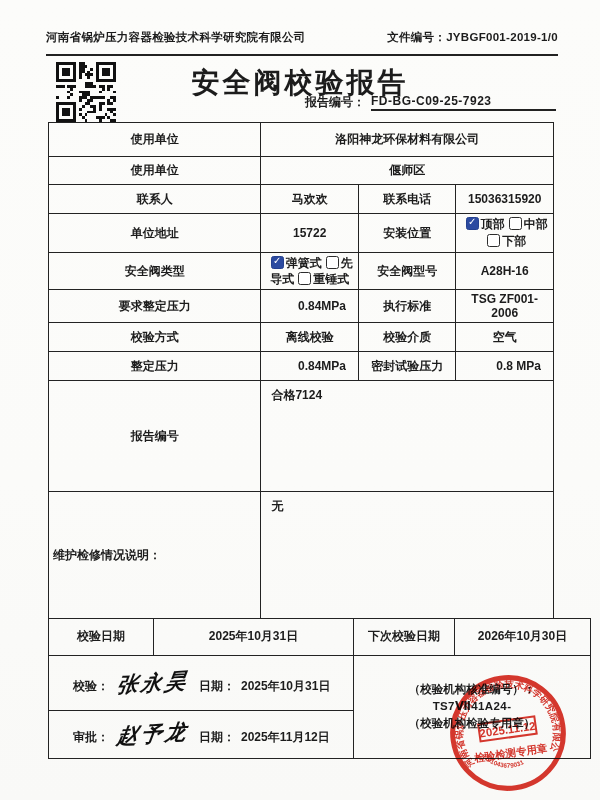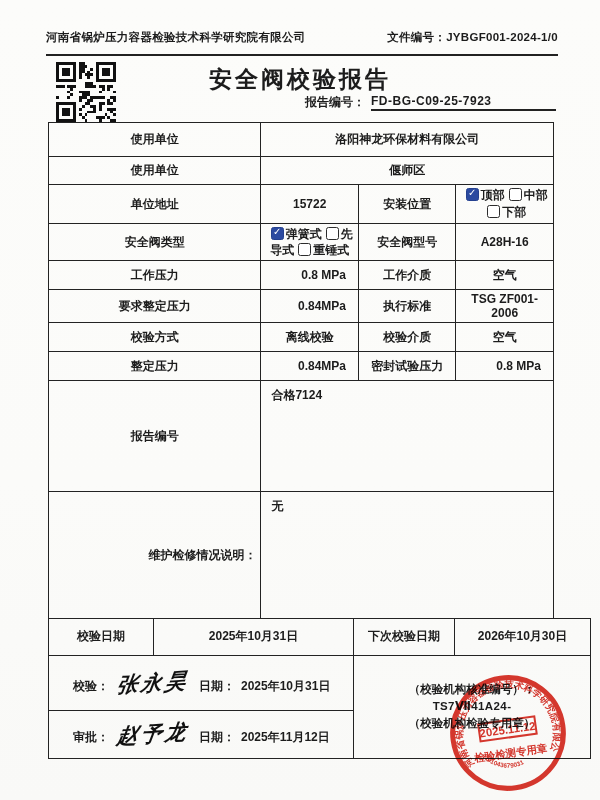--- a/index.html
+++ b/index.html
@@ -16,21 +16,21 @@
   
   .doc-header{
     position:absolute;left:46px;right:42px;top:30px;
     display:flex;justify-content:space-between;align-items:flex-end;
     border-bottom:2.2px solid #222;padding-bottom:9px;
     font-size:11.5px;font-weight:700;letter-spacing:.3px;
   }
   .qr{position:absolute;left:56px;top:62px;width:60px;height:60px;}
   .title{
     position:absolute;left:0;right:0;top:64px;text-align:center;
-    font-size:23px;font-weight:700;letter-spacing:3px;
+    font-size:28px;font-weight:700;letter-spacing:3px;
   }
   .report-line{
     position:absolute;left:305px;right:44px;top:94px;
     display:flex;align-items:flex-end;font-size:12px;font-weight:700;
   }
   .report-line .lbl{white-space:nowrap;padding-right:6px;}
   .report-line .val{
     flex:1;border-bottom:2px solid #222;
     padding-bottom:1px;letter-spacing:.5px;
   }
@@ -43,21 +43,21 @@
     padding:2px 4px;overflow:hidden;
   }
   .t1 td:nth-child(1){width:105px;}
   .t1 td:nth-child(2){width:148px;}
   .t1 td:nth-child(3){width:119px;}
   .t1 td:nth-child(4){width:134px;}
   .t2{margin-top:-1.6px;}
   .t2 .c1{width:96px;} .t2 .c2{width:191px;} .t2 .c3{width:92px;} .t2 .c4{width:127px;}
   td.tall-label{height:110px;}
   td.top-left{vertical-align:top;text-align:left;padding:6px 10px;}
-  td.left{text-align:right;}
+  td.left{text-align:left;}
   .pcell{position:relative;}
   .pcell .unit{position:absolute;right:12px;top:50%;transform:translateY(-50%);}
   
   .opt{white-space:nowrap;}
   .cb{
     display:inline-block;width:11px;height:11px;border:1.7px solid #2c2c2c;
     border-radius:2.5px;vertical-align:-2px;margin:0 2px 0 4px;background:#fff;
     position:relative;
   }
   .cb.checked{background:#2b4aa0;border-color:#24408f;}
@@ -84,21 +84,21 @@
   }
 </style>
 </head>
 <body>
 
 <div class="page">
 
   <div class="doc-header">
     <span>河南省锅炉压力容器检验技术科学研究院有限公司</span>
     <span>
-      <span>文件编号：</span><span>JYBGF001-2024-1/0</span>
+      <span>文件编号：</span><span>JYBGF001-2019-1/0</span>
     </span>
   </div>
 
   <svg id="qr-svg" class="qr" viewBox="0 0 21 21" shape-rendering="crispEdges">
       <rect x="8" y="0" width="1" height="1" fill="#111"></rect>
       <rect x="9" y="0" width="1" height="1" fill="#111"></rect>
       <rect x="8" y="1" width="1" height="1" fill="#111"></rect>
       <rect x="9" y="1" width="1" height="1" fill="#111"></rect>
       <rect x="10" y="1" width="1" height="1" fill="#111"></rect>
       <rect x="8" y="2" width="1" height="1" fill="#111"></rect>
@@ -217,40 +217,40 @@
       <tbody>
           <tr>
         <td style="height:29px">使用单位</td>
         <td colspan="3">洛阳神龙环保材料有限公司</td>
       </tr>
       <tr>
         <td style="height:23px">使用单位</td>
         <td colspan="3">偃师区</td>
       </tr>
       <tr>
+        <td style="height:24px">联系人</td>
+        <td>马欢欢</td>
+        <td>联系电话</td>
+        <td>15036315920</td>
+      </tr>
+      <tr>
         <td style="height:23px">单位地址</td>
         <td>15722</td>
         <td>安装位置</td>
         <td>
           <span class="opt"><span class="cb checked"><span class="tick">✓</span></span><span>顶部</span></span><span class="opt"><span class="cb"></span><span>中部</span></span><span class="opt"><span class="cb"></span><span>下部</span></span>
         </td>
       </tr>
       <tr>
         <td style="height:32px">安全阀类型</td>
         <td class="wrapcell">
           <span><span class="cb checked"><span class="tick">✓</span></span><span>弹簧式</span></span><span><span class="cb"></span><span>先导式</span></span><span><span class="cb"></span><span>重锤式</span></span>
         </td>
         <td>安全阀型号</td>
         <td>A28H-16</td>
-      </tr>
-      <tr>
-        <td style="height:24px">工作压力</td>
-        <td class="pcell"><span>0.8</span><span class="unit">MPa</span></td>
-        <td>工作介质</td>
-        <td>空气</td>
       </tr>
       <tr>
         <td style="height:27px">要求整定压力</td>
         <td class="pcell"><span>0.84</span><span class="unit">MPa</span></td>
         <td>执行标准</td>
         <td>TSG ZF001-2006</td>
       </tr>
       <tr>
         <td style="height:24px">校验方式</td>
         <td>离线校验</td>

